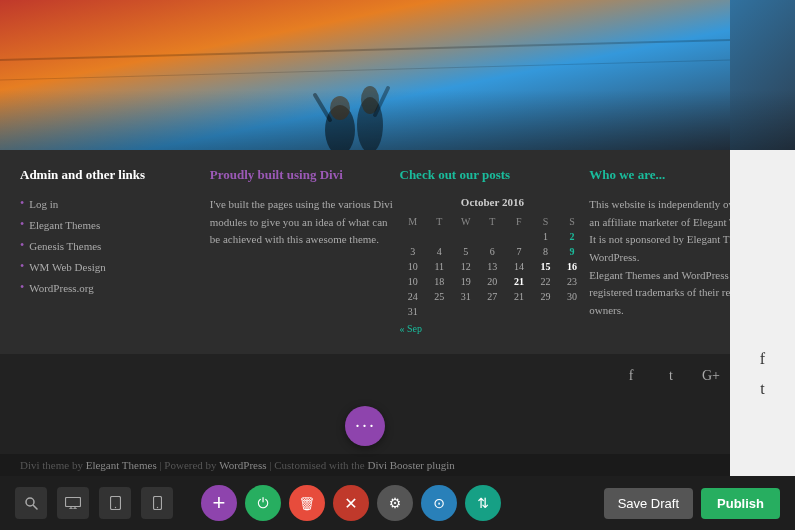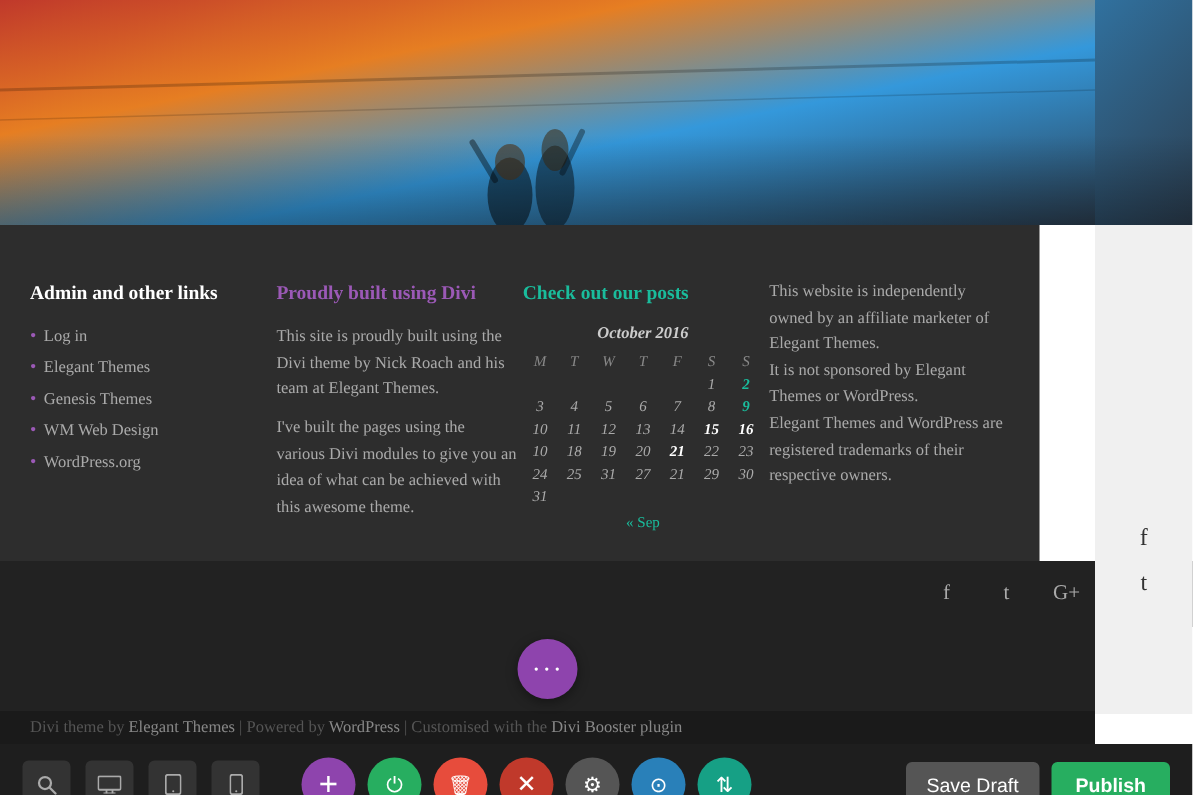--- a/index.html
+++ b/index.html
@@ -16,22 +16,22 @@
     .hero-overlay {
       position: absolute;
       bottom: 0; left: 0; right: 0;
       height: 60px;
       background: linear-gradient(transparent, rgba(0,0,0,0.3));
     }
 
     
     .footer-dark {
       background: #2d2d2d;
-      width: 693px;
-      padding: 36px 20px 20px 20px;
+      width: 795px;
+      padding: 16px 20px 20px 20px;
       display: flex;
       gap: 4px;
       color: #ccc;
     }
 
     .footer-col {
       flex: 1;
       min-width: 0;
     }
 
@@ -76,21 +76,20 @@
       color: #aaa;
       text-decoration: none;
     }
 
     
     .calendar {
       width: 100%;
       font-size: 10px;
       color: #aaa;
       border-collapse: collapse;
-      font-style: italic;
     }
 
     .calendar caption {
       color: #ccc;
       font-size: 11px;
       font-weight: bold;
       margin-bottom: 6px;
       text-align: center;
     }
 
@@ -114,21 +113,21 @@
 
     .calendar td.bold {
       color: #fff;
       font-weight: bold;
     }
 
     .calendar-nav {
       font-size: 10px;
       color: #1abc9c;
       margin-top: 4px;
-      text-align: center;
+      text-align: left;
     }
 
     .social-icons {
       display: flex;
       gap: 12px;
     }
 
     .social-icon {
       width: 28px;
       height: 28px;
@@ -367,21 +366,20 @@
               <span>WM Web Design</span>
             </li>
           <li>
               <span>WordPress.org</span>
             </li>
         </ul>
       </div>
 
       <div class="footer-col">
         <h3 class="purple">Proudly built using Divi</h3>
-        <p style="margin-bottom:8px;">This site is proudly built using the Divi theme by Nick Roach and his team at Elegant Themes.</p>
         <p>I've built the pages using the various Divi modules to give you an idea of what can be achieved with this awesome theme.</p>
       </div>
 
       <div class="footer-col">
         <h3 class="teal">Check out our posts</h3>
         <table class="calendar">
           <caption>October 2016</caption>
           <thead>
             <tr>
               <th>M</th>
@@ -447,20 +445,21 @@
               <td></td>
               <td></td>
               <td></td>
             </tr>
           </tbody>
         </table>
         <div class="calendar-nav">« Sep</div>
       </div>
 
       <div class="footer-col">
+        <h3 class="teal">Who we are...</h3>
         <p style="font-size:11px;line-height:1.6;color:#aaa;white-space:pre-line;">This website is independently owned by an affiliate marketer of Elegant Themes.
 It is not sponsored by Elegant Themes or WordPress.
 Elegant Themes and WordPress are registered trademarks of their respective owners.</p>
       </div>
     </div>
 
     <div class="footer-bottom-wrap">
       <div class="social-icons">
         <span class="social-icon">f</span>
         <span class="social-icon">t</span>

